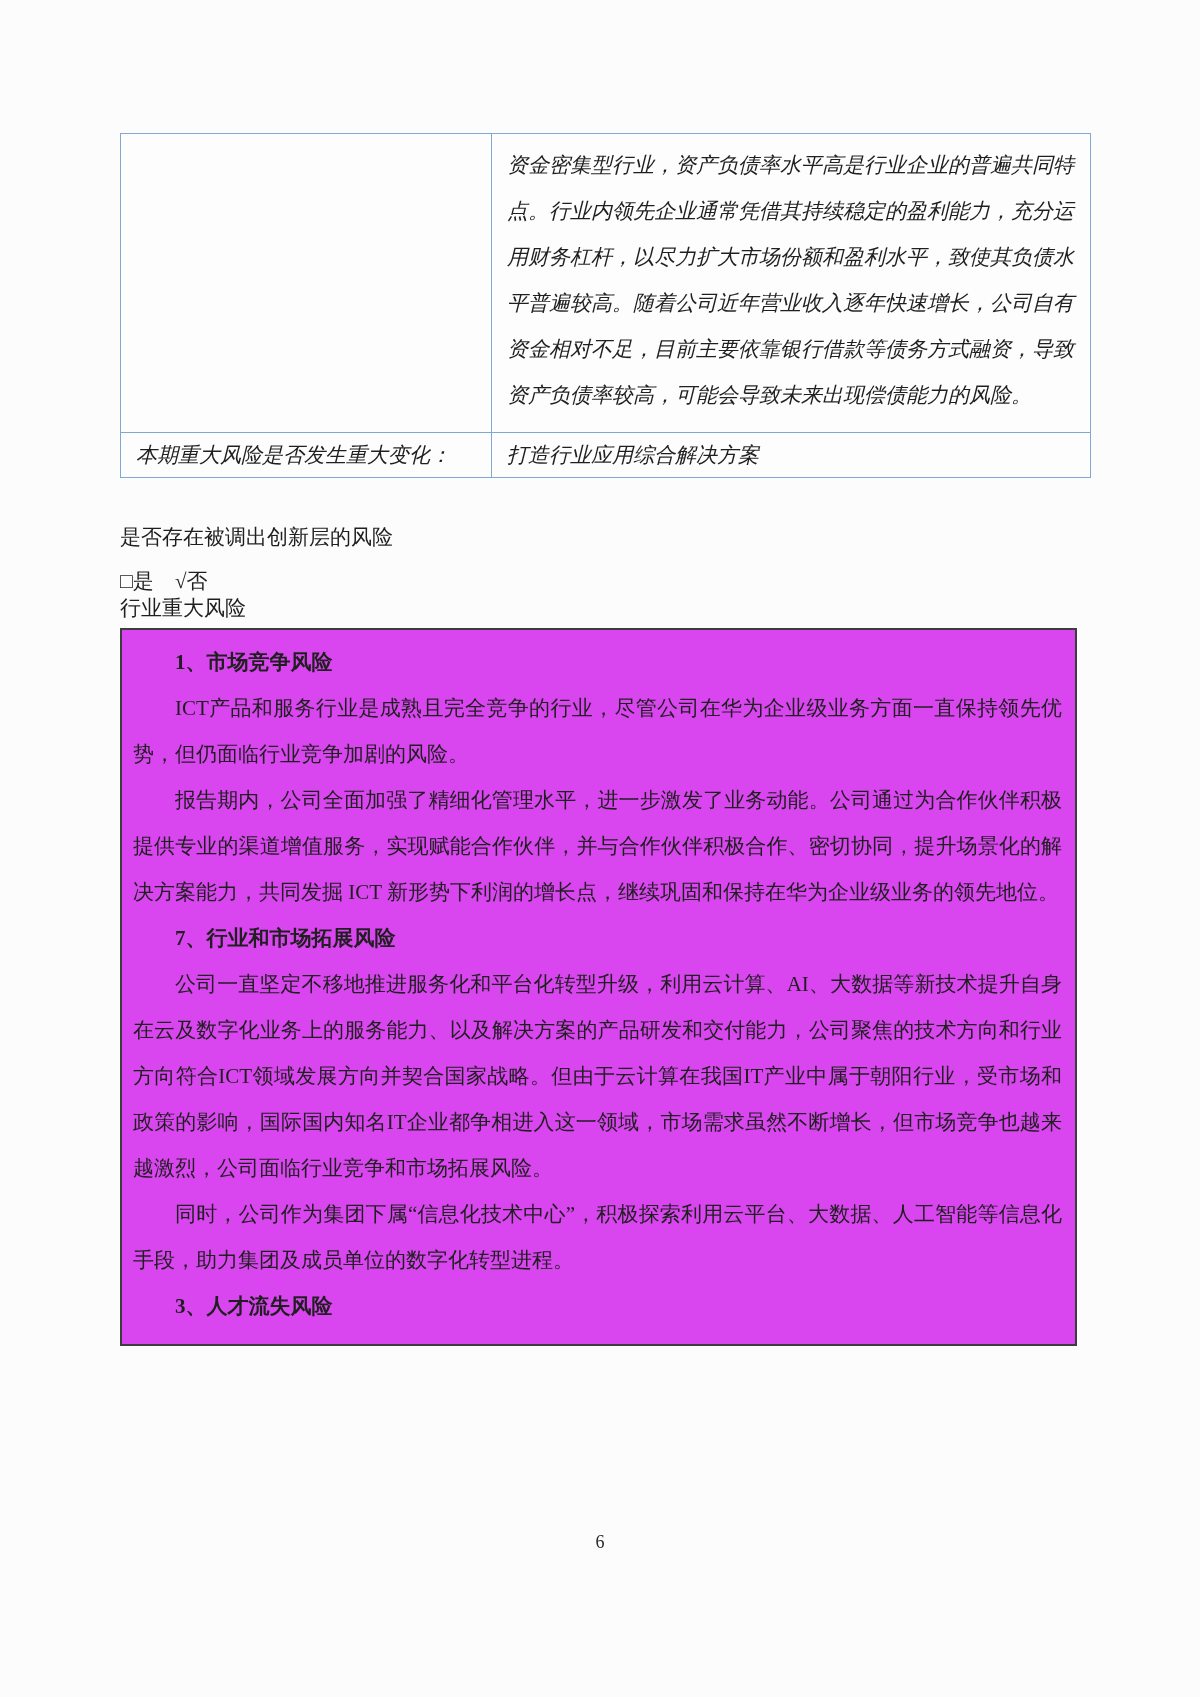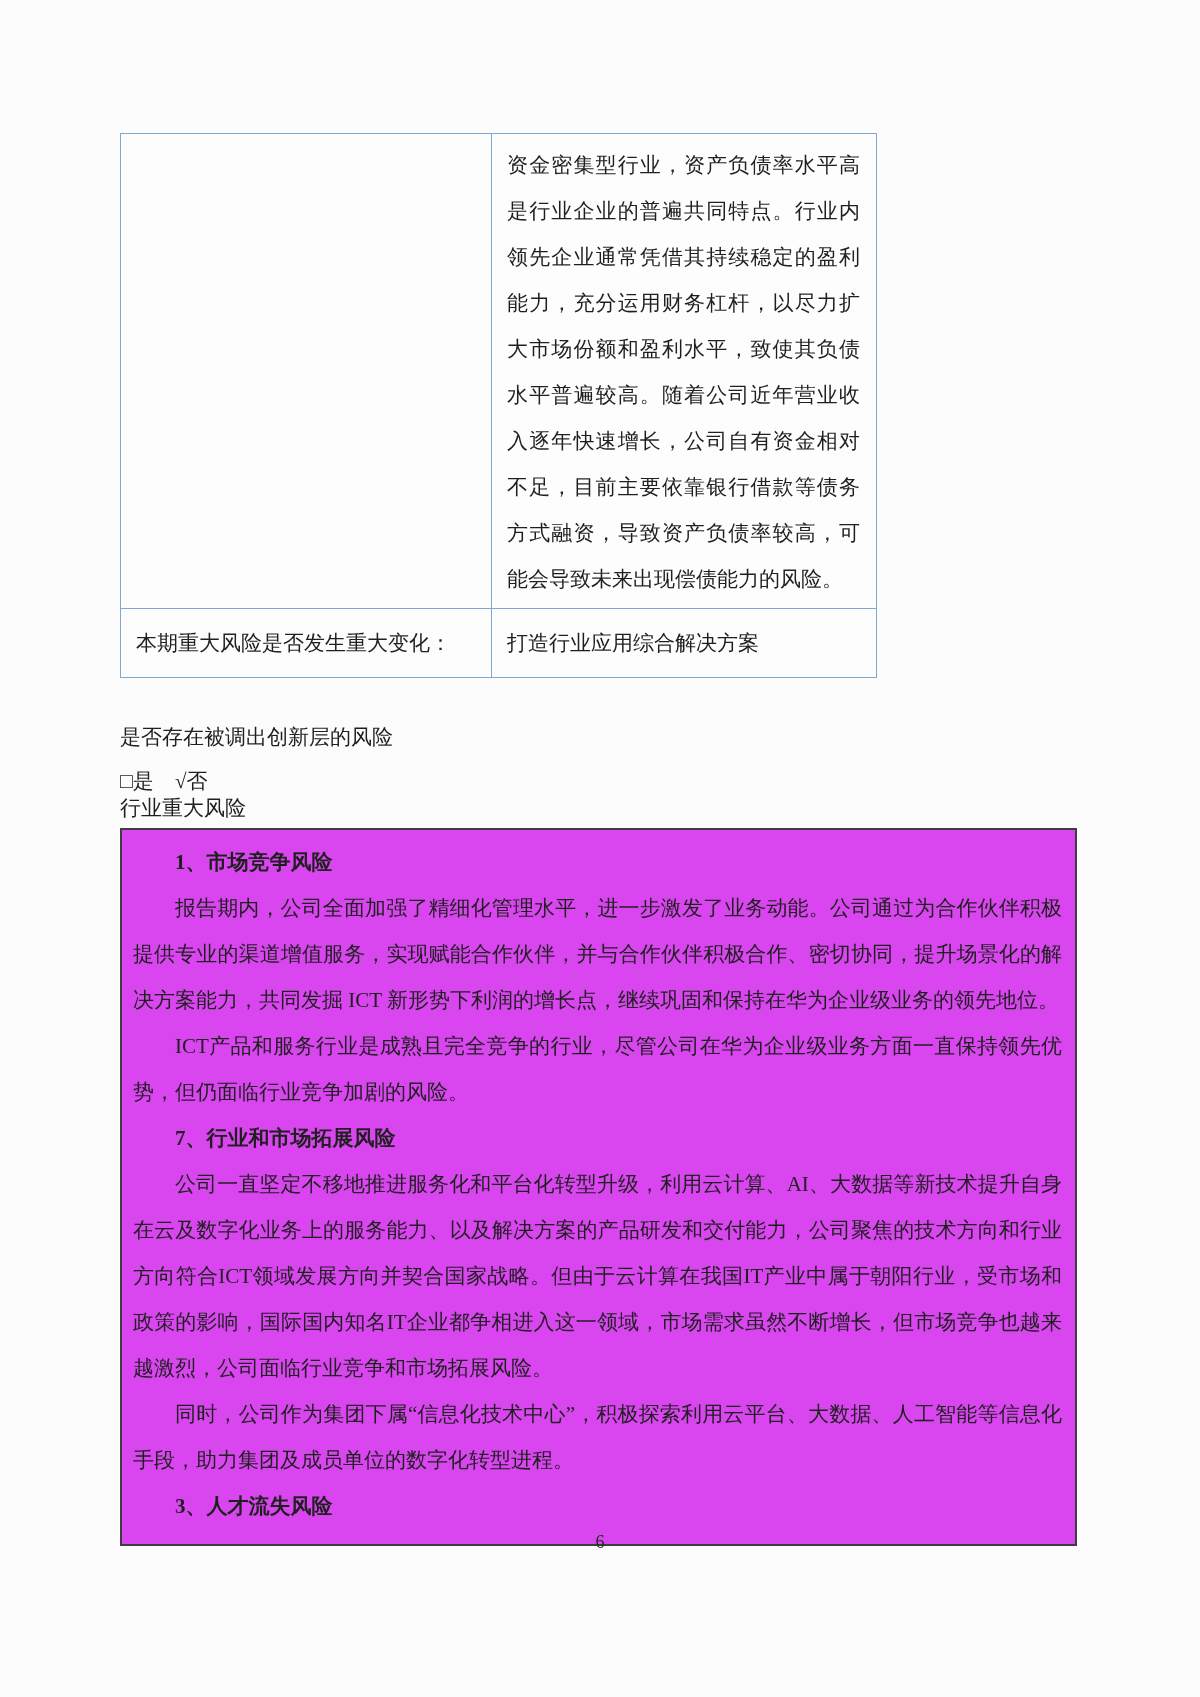--- a/index.html
+++ b/index.html
@@ -19,41 +19,42 @@
   }
   .content {
     position: absolute;
     left: 120px;
     top: 133px;
     width: 957px;
   }
   
   table.risk-table {
     border-collapse: collapse;
-    width: 757px;
+    width: 971px;
     table-layout: fixed;
+    font-style: italic;
   }
   table.risk-table td {
     border: 1px solid #7fa8d2;
     background: #fdfdfd;
     vertical-align: top;
     font-size: 21px;
   }
   td.col-label { width: 368px; }
   td.desc-cell {
     padding: 8px 16px 6px 15px;
     line-height: 46px;
     text-align: justify;
     text-justify: inter-ideograph;
   }
   td.empty-cell { height: 296px; }
   tr.change-row td {
     height: 40px;
     vertical-align: middle;
-    padding: 14px 15px;
+    padding: 2px 15px;
     line-height: 26px;
   }
   
   .sec-heading {
     font-size: 21px;
     font-weight: normal;
     line-height: 26px;
     margin: 0;
   }
   .h-delist { margin-top: 46px; }
@@ -111,22 +112,22 @@
 
     <div class="check-line">
       <span class="opt-yes">□是</span>
       <span class="opt-no">√否</span>
     </div>
 
     <h3 class="sec-heading h-industry">行业重大风险</h3>
 
     <div class="risk-box">
       <p class="risk-title">1、市场竞争风险</p>
+      <p>ICT产品和服务行业是成熟且完全竞争的行业，尽管公司在华为企业级业务方面一直保持领先优势，但仍面临行业竞争加剧的风险。</p>
       <p>报告期内，公司全面加强了精细化管理水平，进一步激发了业务动能。公司通过为合作伙伴积极提供专业的渠道增值服务，实现赋能合作伙伴，并与合作伙伴积极合作、密切协同，提升场景化的解决方案能力，共同发掘 ICT 新形势下利润的增长点，继续巩固和保持在华为企业级业务的领先地位。</p>
-      <p>ICT产品和服务行业是成熟且完全竞争的行业，尽管公司在华为企业级业务方面一直保持领先优势，但仍面临行业竞争加剧的风险。</p>
       <p class="risk-title">7、行业和市场拓展风险</p>
       <p>公司一直坚定不移地推进服务化和平台化转型升级，利用云计算、AI、大数据等新技术提升自身在云及数字化业务上的服务能力、以及解决方案的产品研发和交付能力，公司聚焦的技术方向和行业方向符合ICT领域发展方向并契合国家战略。但由于云计算在我国IT产业中属于朝阳行业，受市场和政策的影响，国际国内知名IT企业都争相进入这一领域，市场需求虽然不断增长，但市场竞争也越来越激烈，公司面临行业竞争和市场拓展风险。</p>
       <p>同时，公司作为集团下属“信息化技术中心”，积极探索利用云平台、大数据、人工智能等信息化手段，助力集团及成员单位的数字化转型进程。</p>
       <p class="risk-title">3、人才流失风险</p>
     </div>
 
   </div>
 
   <div class="page-number">6</div>
 </div>

